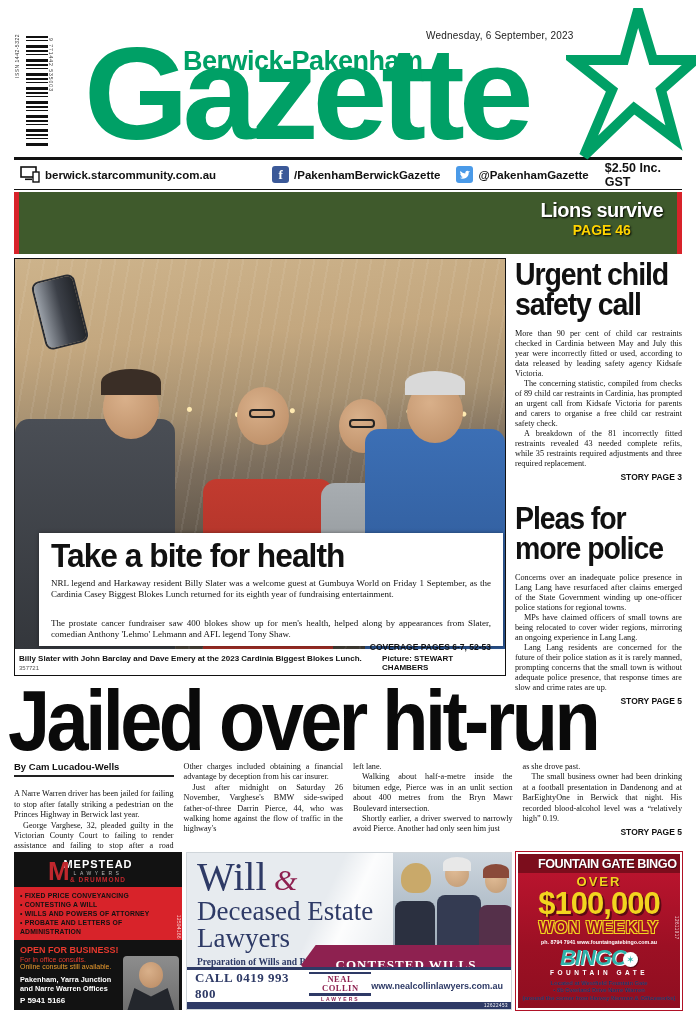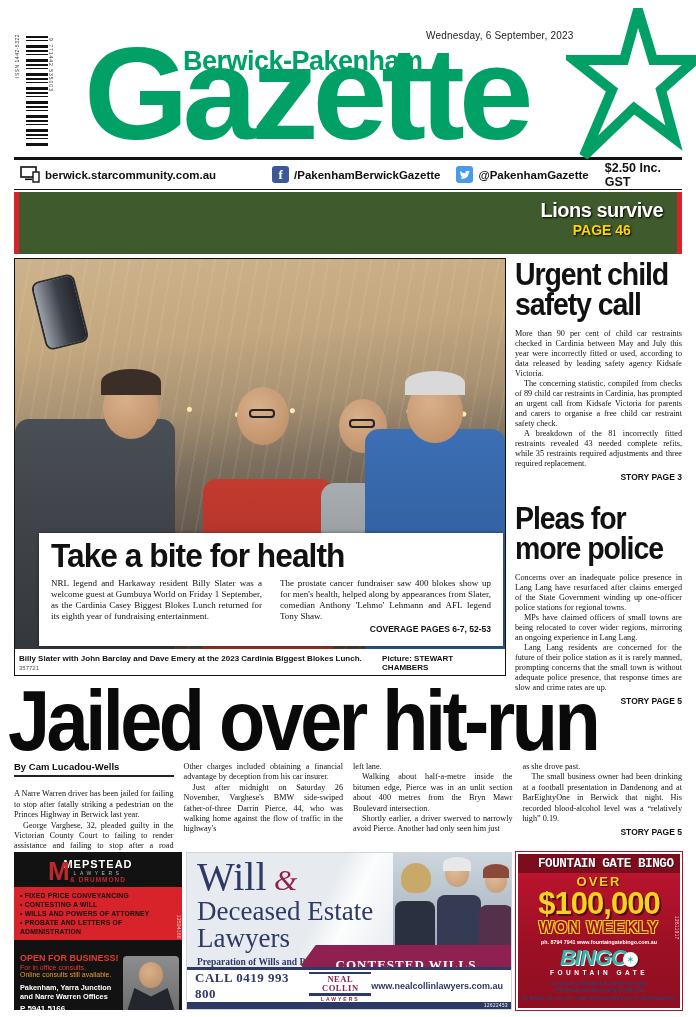--- a/index.html
+++ b/index.html
@@ -91,21 +91,21 @@
       radial-gradient(circle 2px at 88% 58%, #ffe9b0 0 2px, transparent 3px);
   }
   .person { position:absolute; border-radius:14px 14px 0 0; }
   .head { position:absolute; border-radius:50%; background:radial-gradient(circle at 40% 35%, #d9b08a, #b98a63); }
   .hair { position:absolute; border-radius:50% 50% 0 0; }
   .glasses { position:absolute; width:26px; height:9px; border:2px solid #222; border-radius:4px; background:transparent; }
   .phone { position:absolute; left:5%; top:5%; width:40px; height:66px; background:linear-gradient(90deg,#9aa0a8,#3c4048 55%,#23262b); border-radius:6px; transform:rotate(-14deg); box-shadow:0 0 0 2px #2a2d33; }
 
   .inset { position:absolute; left:24px; top:274px; width:464px; height:113px; background:#fff; padding:4px 12px 6px; box-shadow:0 0 4px rgba(0,0,0,.4); }
   .inset-headline { font-size:33px; font-weight:bold; letter-spacing:-1px; transform:scaleX(.96); transform-origin:left; margin-bottom:3px; }
-  .inset-cols { display:flex; gap:18px; }
+  .inset-cols { display:flex; gap:18px;flex-direction:column; }
   .inset-col { flex:1; font-family:"Liberation Serif",serif; font-size:9px; line-height:11px; text-align:justify; }
   .coverage { font-weight:bold; text-align:right; font-family:"Liberation Sans",sans-serif; font-size:8.5px; margin-top:2px; }
   .caption-bar { position:absolute; left:4px; right:4px; bottom:3px; display:flex; justify-content:space-between; font-size:8px; font-weight:bold; }
   .caption-id { font-weight:normal; font-size:6px; color:#555; }
 
   
   .right-col { position:absolute; top:260px; left:515px; width:167px; }
   .rc-headline { font-size:31px; line-height:.98; font-weight:bold; letter-spacing:-1.2px; transform:scaleX(.92); transform-origin:left; margin-bottom:8px; }
   .rc-body { font-family:"Liberation Serif",serif; font-size:8.2px; line-height:10px; text-align:justify; }
   .rc-body p + p { text-indent:9px; }
@@ -128,21 +128,21 @@
 
   
   .ad-mepstead { position:relative; width:168px; background:#121212; overflow:hidden; }
   .mep-head { text-align:center; padding:6px 0 4px; position:relative; }
   .mep-m { position:absolute; left:34px; top:4px; font-size:26px; font-weight:bold; color:#c1272d; }
   .mep-brand { color:#fff; font-weight:bold; font-size:11px; letter-spacing:1px; }
   .mep-brand-sub { color:#bbb; font-size:5px; letter-spacing:3.5px; }
   .mep-brand2 { color:#c1272d; font-size:6.5px; font-weight:bold; letter-spacing:1px; }
   .mep-band { background:#d8232a; padding:4px 6px; }
   .mep-band div { font-size:6.8px; font-weight:bold; color:#111; line-height:9px; letter-spacing:.2px; }
-  .mep-bottom { position:relative; padding:13px 6px; height:78px; }
+  .mep-bottom { position:relative; padding:5px 6px; height:78px; }
   .mep-open { color:#e8392e; font-weight:bold; font-size:9px; }
   .mep-l2 { color:#e8392e; font-size:7px; margin-top:1px;}
   .mep-l3 { color:#e89a2e; font-size:7px; }
   .mep-off { color:#fff; font-size:7.3px; font-weight:bold; margin-top:5px; line-height:9px;}
   .mep-ph { color:#fff; font-size:8px; font-weight:bold; margin-top:3px;}
   .mep-photo { position:absolute; right:3px; bottom:0; width:56px; height:62px; border-radius:4px 4px 0 0; overflow:hidden;
     background:linear-gradient(180deg,#8d8d8d,#6a6a6a); }
   .mep-photo .head { left:16px; top:6px; width:24px; height:26px; }
   .mep-suit { position:absolute; bottom:0; left:2px; width:52px; height:30px; background:#23262c; clip-path:polygon(0 100%,18% 0,50% 28%,82% 0,100% 100%); }
   .ad-code { position:absolute; right:1px; top:40%; writing-mode:vertical-rl; font-size:4.5px; color:#fff; opacity:.85; letter-spacing:.5px; }
@@ -171,21 +171,21 @@
   .neal-logo { text-align:center; line-height:1; }
   .neal-logo .bar { height:2.5px; background:var(--navy); margin:1px 0; }
   .neal-logo .nm { color:var(--maroon); font-weight:bold; font-size:8.5px; font-family:"Liberation Serif",serif; letter-spacing:.5px;}
   .neal-logo .lw { color:var(--maroon); font-size:5px; letter-spacing:2px; font-weight:bold;}
   .neal-web { color:var(--navy); font-weight:bold; font-size:9px; }
   .neal-strip { position:absolute; left:0; right:0; bottom:0; height:7px; background:var(--navy); z-index:5;}
   .neal-strip span { position:absolute; right:3px; top:1px; font-size:4.5px; color:#fff; letter-spacing:.5px;}
 
   
   .ad-bingo { position:relative; width:166px; background:linear-gradient(180deg,#c01530,#9c1024 60%,#8f0e20); border:2px solid #fff; outline:1px solid #b11226; text-align:center; overflow:hidden;}
-  .bingo-band { background:#7c0d1c; padding:2px 16px;font-family:Liberation Mono, monospace; }
+  .bingo-band { background:#7c0d1c; padding:2px 16px; }
   .bingo-title { color:#fff; font-weight:bold; font-size:13.5px; letter-spacing:-.5px; transform:scaleX(.94); transform-origin:center; text-shadow:1px 1px 0 #3f060e; white-space:nowrap;}
   .bingo-over { color:var(--yellow); font-weight:bold; font-size:13px; letter-spacing:2px; margin-top:1px; text-shadow:1px 1px 0 #5a0a14;}
   .bingo-amt { color:var(--yellow); font-weight:bold; font-size:31px; letter-spacing:-1px; line-height:30px; text-shadow:2px 2px 0 #5a0a14;}
   .bingo-won { font-weight:bold; font-size:16px; letter-spacing:1px; color:#a01025;
     text-shadow:-1px -1px 0 var(--yellow),1px -1px 0 var(--yellow),-1px 1px 0 var(--yellow),1px 1px 0 var(--yellow); }
   .bingo-contact { color:#fff; font-weight:bold; font-size:5.3px; margin-top:2px; }
   .bingo-logo { margin-top:2px; line-height:1; position:relative;}
   .bingo-logo .bg { color:var(--teal); font-weight:bold; font-style:italic; font-size:22px; letter-spacing:-1px; text-shadow:1px 1px 0 #fff;}
   .bingo-ball { display:inline-block; width:15px; height:15px; background:#fff; border-radius:50%; color:var(--teal); font-size:10px; line-height:15px; vertical-align:2px; margin-left:-4px; box-shadow:1px 1px 0 #5a0a14;}
   .bingo-logo-sub { color:#fff; font-size:6.5px; font-weight:bold; letter-spacing:3.5px; margin-top:1px;}

